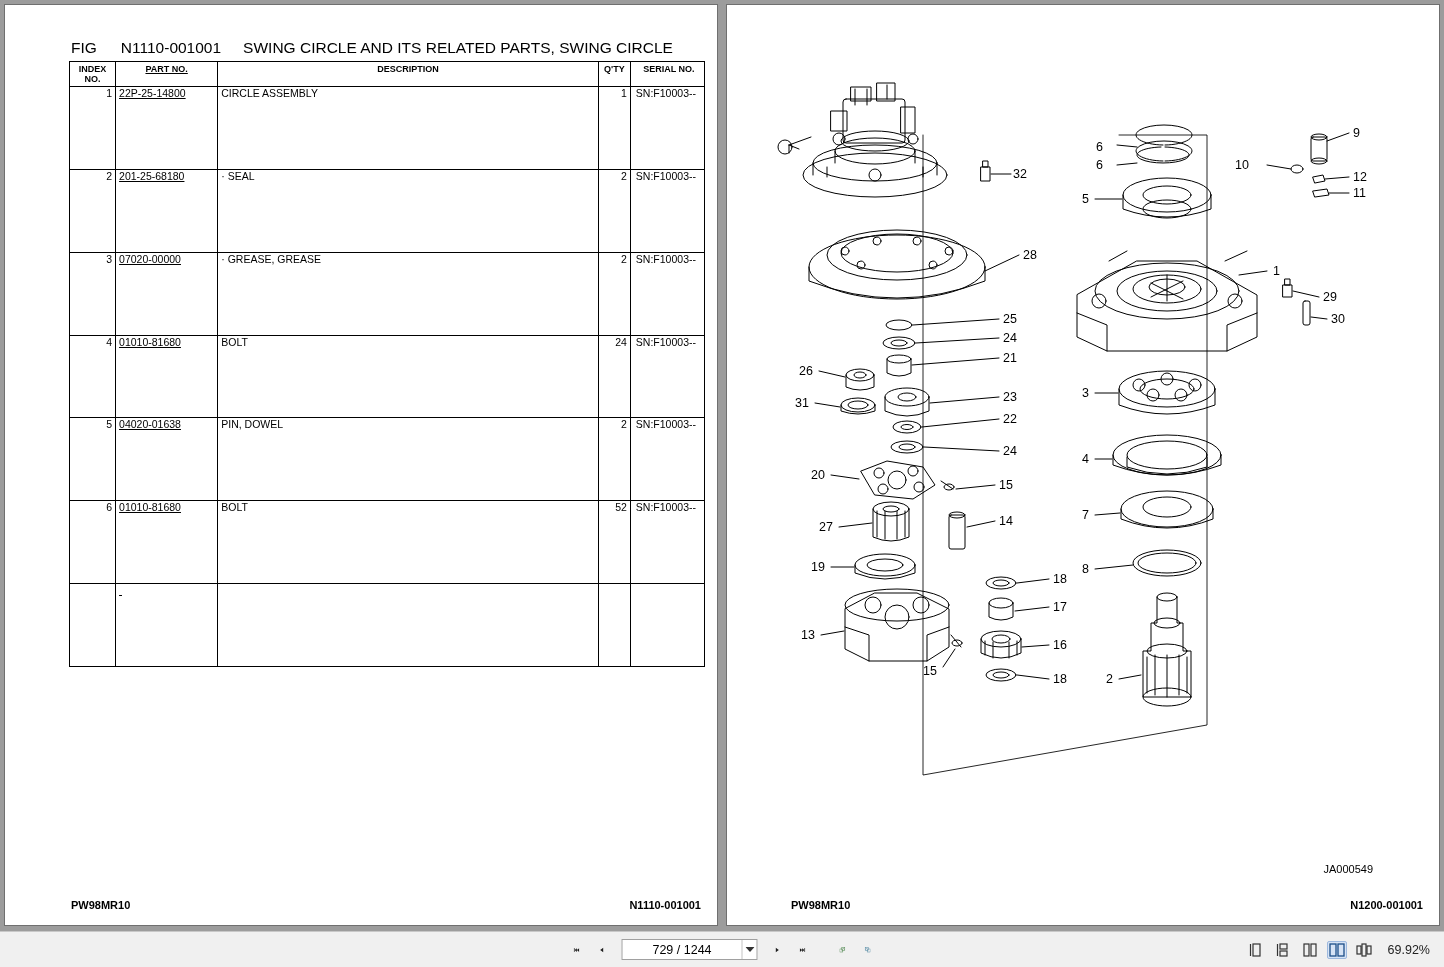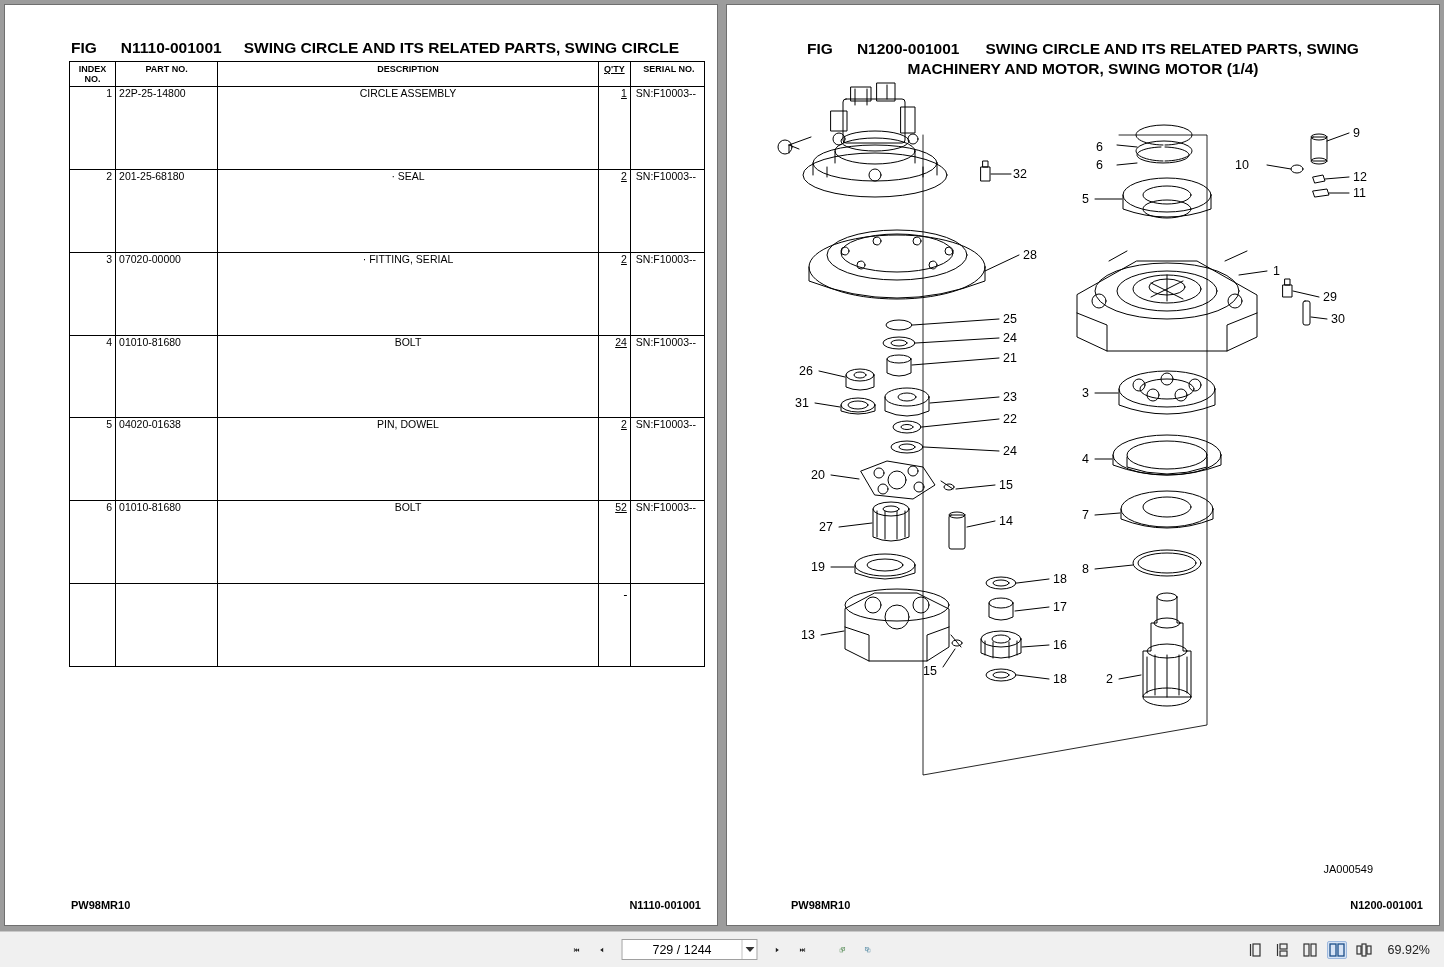--- a/index.html
+++ b/index.html
@@ -22,21 +22,21 @@
     position: absolute;
     background: #ffffff;
     border: 1px solid #6f6f6f;
   }
   .page.left  { left: 4px;   top: 4px; width: 714px; height: 922px; }
   .page.right { left: 726px; top: 4px; width: 714px; height: 922px; }
 
   
   .fig-head {
     position: absolute; left: 0; right: 0; top: 34px;
-    font-size: 15.5px; font-weight: bold; color: #000;
+    font-size: 15.5px; font-weight: normal; color: #000;
     text-align: center;
   }
   .left .fig-head { text-align: left; padding-left: 66px; }
   .left .fig-head .sp1 { display:inline-block; width: 24px; }
   .left .fig-head .sp2 { display:inline-block; width: 22px; }
 
   table.parts {
     position: absolute; left: 64px; top: 56px;
     width: 636px; height: 606px;
     border-collapse: collapse;
@@ -51,23 +51,23 @@
     font-weight: normal;
   }
   table.parts th {
     font-weight: bold; text-align: center;
     font-size: 9px; line-height: 10px;
     padding: 2px 2px;
     height: 22px;
   }
   table.parts td { height: 13px; }
   .col-index { width: 46px; text-align: right; }
-  .col-part  { width: 102px; }
-  .col-desc  { width: 380px; text-align: center; }
-  .col-qty   { width: 32px; text-align: right; text-decoration: underline; }
+  .col-part  { width: 102px; text-decoration: underline; }
+  .col-desc  { width: 380px; }
+  .col-qty   { width: 32px; text-align: right; }
   .col-sn    { width: 74px; text-align: left; padding-left:5px !important;}
   .filler td { border-top: none; height: auto; }
 
   .page-foot {
     position: absolute; bottom: 26px; left: 0; right: 0;
     font-size: 11px; font-weight: bold; color: #000;
   }
   .page-foot .left-txt { position: absolute; left: 66px; }
   .page-foot .right-txt { position: absolute; right: 16px; }
   .right .page-foot .left-txt { left: 64px; }
@@ -163,21 +163,21 @@
           <tr>
             <td class="col-index">2</td>
             <td class="col-part">201-25-68180</td>
             <td class="col-desc">·  SEAL</td>
             <td class="col-qty">2</td>
             <td class="col-sn">SN:F10003--</td>
           </tr>
           <tr>
             <td class="col-index">3</td>
             <td class="col-part">07020-00000</td>
-            <td class="col-desc">·  FITTING, SERIAL</td>
+            <td class="col-desc">·  GREASE, GREASE</td>
             <td class="col-qty">2</td>
             <td class="col-sn">SN:F10003--</td>
           </tr>
           <tr>
             <td class="col-index">4</td>
             <td class="col-part">01010-81680</td>
             <td class="col-desc">BOLT</td>
             <td class="col-qty">24</td>
             <td class="col-sn">SN:F10003--</td>
           </tr>
@@ -206,24 +206,20 @@
       </table>
 
       <div class="page-foot">
         <span class="left-txt">PW98MR10</span>
         <span class="right-txt">N1110-001001</span>
       </div>
     </div>
 
     <div class="page right">
 
-      <div class="fig-head">
-        <span class="row1"><span>FIG</span><span class="sp1"></span><span>N1200-001001</span><span class="sp2"></span><span>SWING CIRCLE AND ITS RELATED PARTS, SWING</span></span>
-        <span>MACHINERY AND MOTOR, SWING MOTOR (1/4)</span>
-      </div>
 
       <svg class="drawing" viewBox="0 0 714 800">
         <g fill="none" stroke="#000" stroke-width="1" stroke-linejoin="round" stroke-linecap="round">
 
           <g>
             <ellipse cx="148" cy="100" rx="72" ry="22"></ellipse>
             <ellipse cx="148" cy="88" rx="62" ry="18"></ellipse>
             <path d="M86 88 L86 100 M210 88 L210 100"></path>
             <ellipse cx="148" cy="76" rx="40" ry="13"></ellipse>
             <path d="M108 76 L108 88 M188 76 L188 88"></path>

